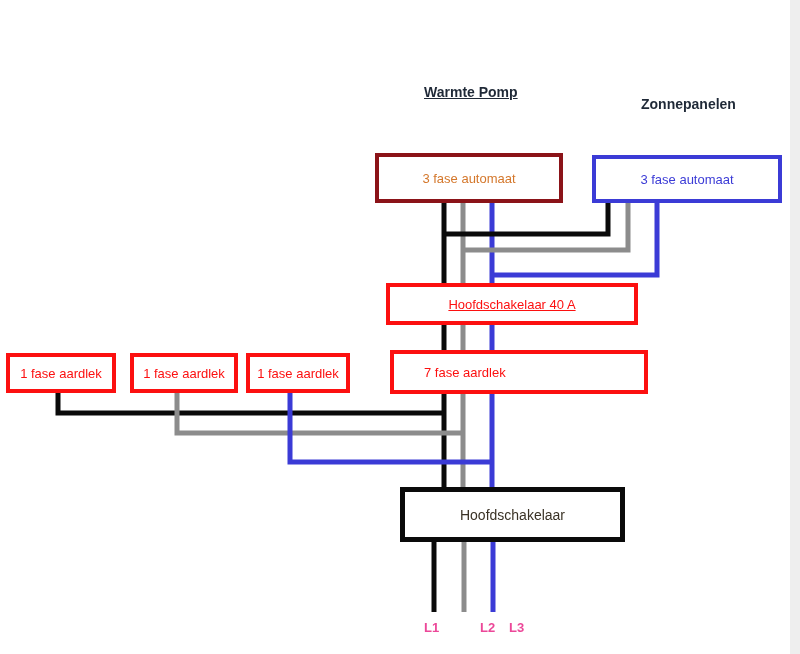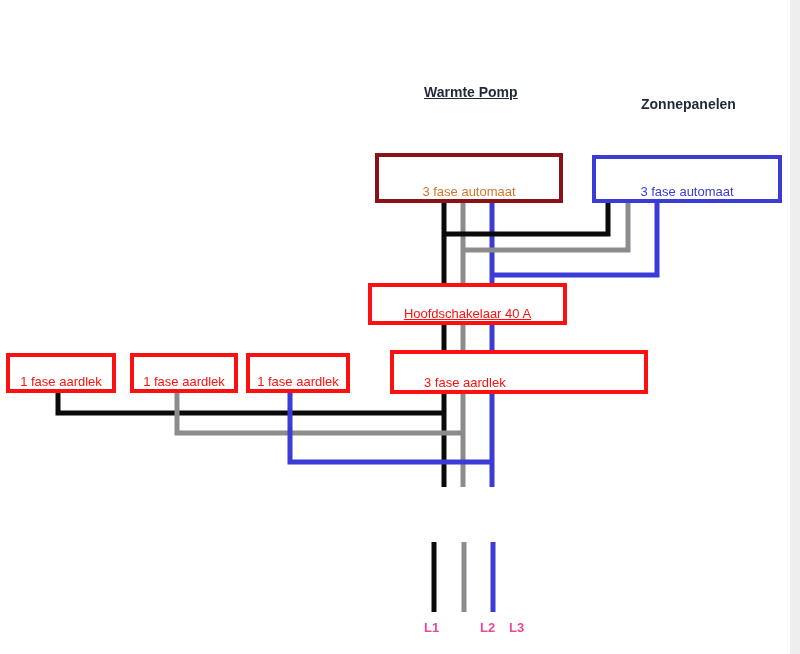--- a/index.html
+++ b/index.html
@@ -37,21 +37,21 @@
     font-size: 14px;
     font-weight: bold;
     color: #1f2937;
     white-space: nowrap;
   }
   .box {
     position: absolute;
     box-sizing: border-box;
     background: #ffffff;
     display: flex;
-    align-items: flex-end;
+    align-items: center;
   }
   .box .box-label {
     font-size: 13px;
     white-space: nowrap;
   }
   .box.center .box-label { margin: 0 auto; }
   .box.leftpad .box-label { padding-left: 30px; }
   .box-wp {
     border: 4px solid #8b1318;
   }
@@ -104,38 +104,41 @@
   <div class="heading" style="left:641px; top:96px;">Zonnepanelen</div>
 
   <div class="box box-wp center" style="left:375px; top:153px; width:188px; height:50px;">
     <span class="box-label">3 fase automaat</span>
   </div>
 
   <div class="box box-zp center" style="left:592px; top:155px; width:190px; height:48px;">
     <span class="box-label">3 fase automaat</span>
   </div>
 
-  <div class="box box-red center underlined" style="left:368px; top:283px; width:199px; height:42px;">
+  <div class="box box-red center underlined" style="left:386px; top:283px; width:252px; height:42px;">
     <span class="box-label">Hoofdschakelaar 40 A</span>
   </div>
 
   <div class="box box-red leftpad" style="left:390px; top:350px; width:258px; height:44px;">
-    <span class="box-label">3 fase aardlek</span>
+    <span class="box-label">7 fase aardlek</span>
   </div>
 
   <div class="box box-red center" style="left:6px; top:353px; width:110px; height:40px;">
     <span class="box-label">1 fase aardlek</span>
   </div>
 
   <div class="box box-red center" style="left:130px; top:353px; width:108px; height:40px;">
     <span class="box-label">1 fase aardlek</span>
   </div>
 
   <div class="box box-red center" style="left:246px; top:353px; width:104px; height:40px;">
     <span class="box-label">1 fase aardlek</span>
   </div>
 
+  <div class="box box-black center" style="left:400px; top:487px; width:225px; height:55px;">
+    <span class="box-label">Hoofdschakelaar</span>
+  </div>
 
   <div class="phase-label" style="left:424px; top:620px;">L1</div>
   <div class="phase-label" style="left:480px; top:620px;">L2</div>
   <div class="phase-label" style="left:509px; top:620px;">L3</div>
 
 </div>
 
 </body></html>

